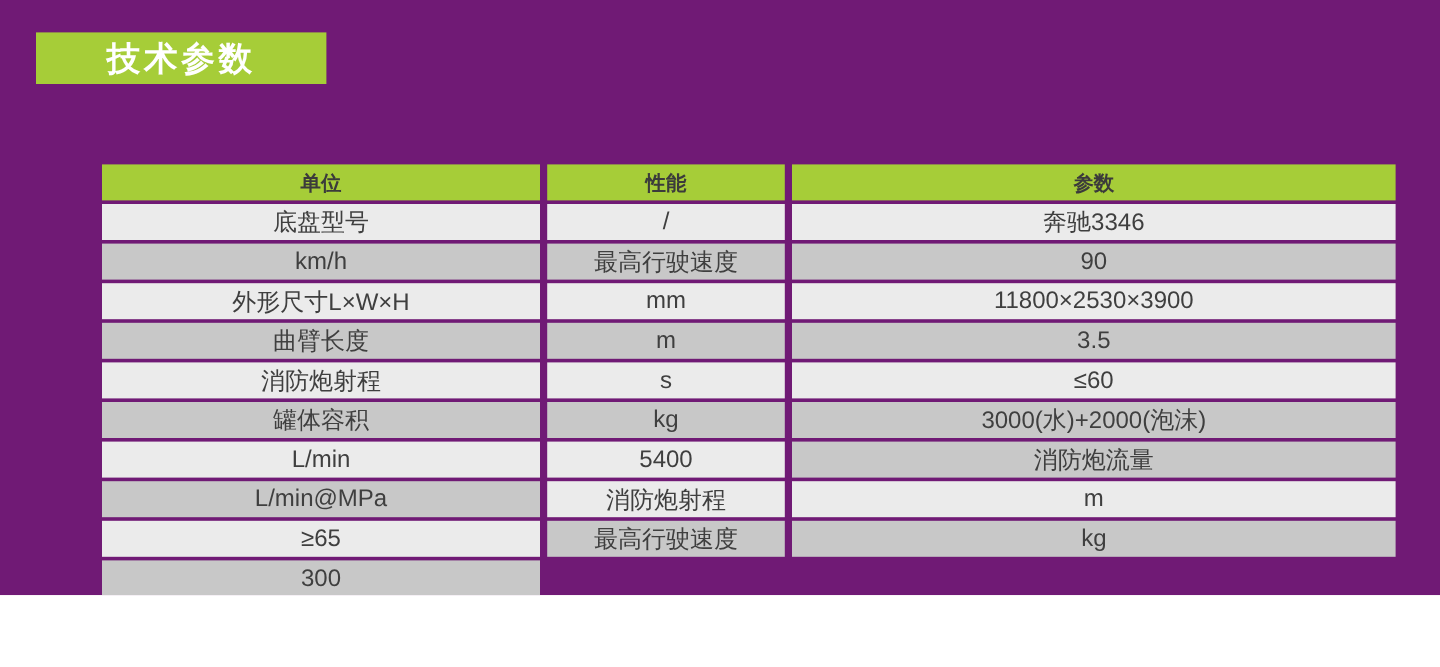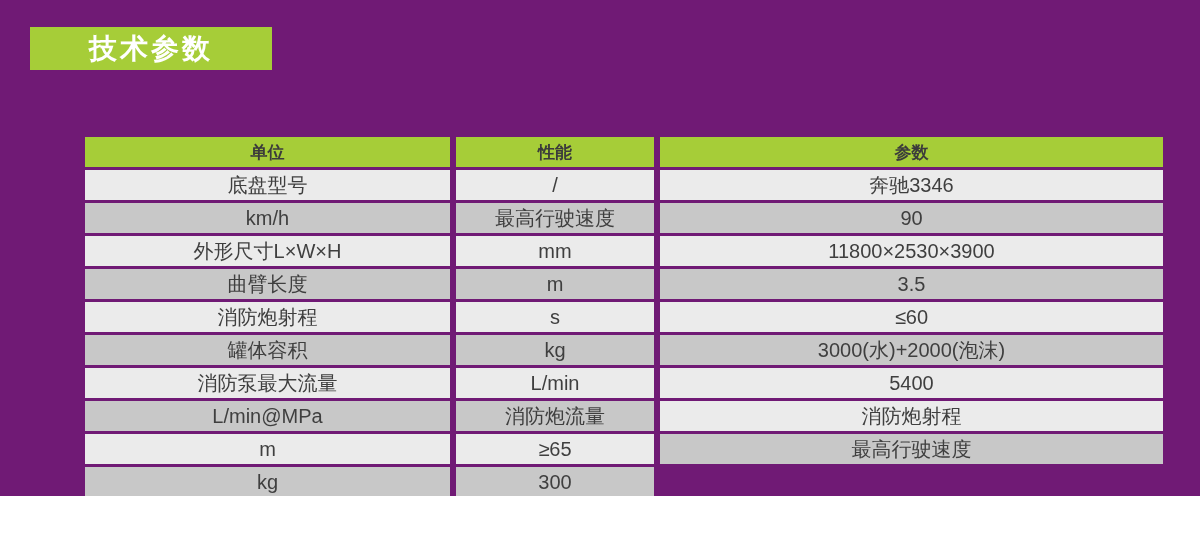--- a/index.html
+++ b/index.html
@@ -97,26 +97,25 @@
   <div class="cell dark">3.5</div>
 
   <div class="cell light">消防炮射程</div>
   <div class="cell light">s</div>
   <div class="cell light">≤60</div>
 
   <div class="cell dark">罐体容积</div>
   <div class="cell dark">kg</div>
   <div class="cell dark">3000(水)+2000(泡沫)</div>
 
-  <div class="cell light">消防泵最大流量</div>
   <div class="cell light">L/min</div>
   <div class="cell light">5400</div>
 
+  <div class="cell dark">消防炮流量</div>
   <div class="cell dark">L/min@MPa</div>
-  <div class="cell dark">消防炮流量</div>
 
   <div class="cell light">消防炮射程</div>
   <div class="cell light">m</div>
   <div class="cell light">≥65</div>
 
   <div class="cell dark">最高行驶速度</div>
   <div class="cell dark">kg</div>
   <div class="cell dark">300</div>
 </div>
 

